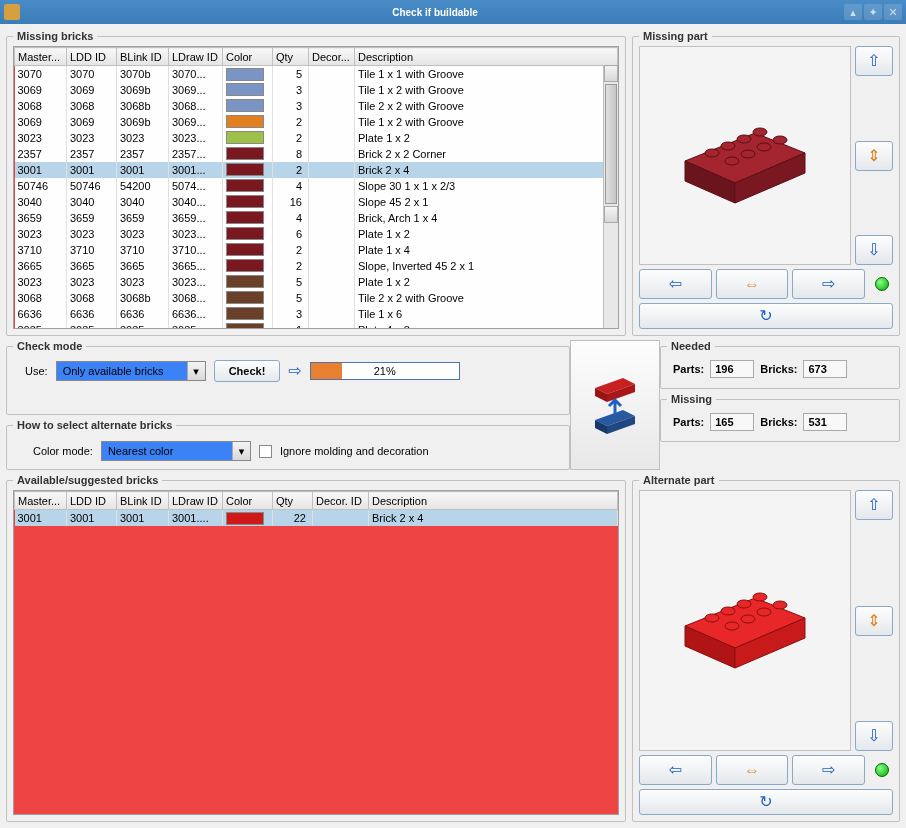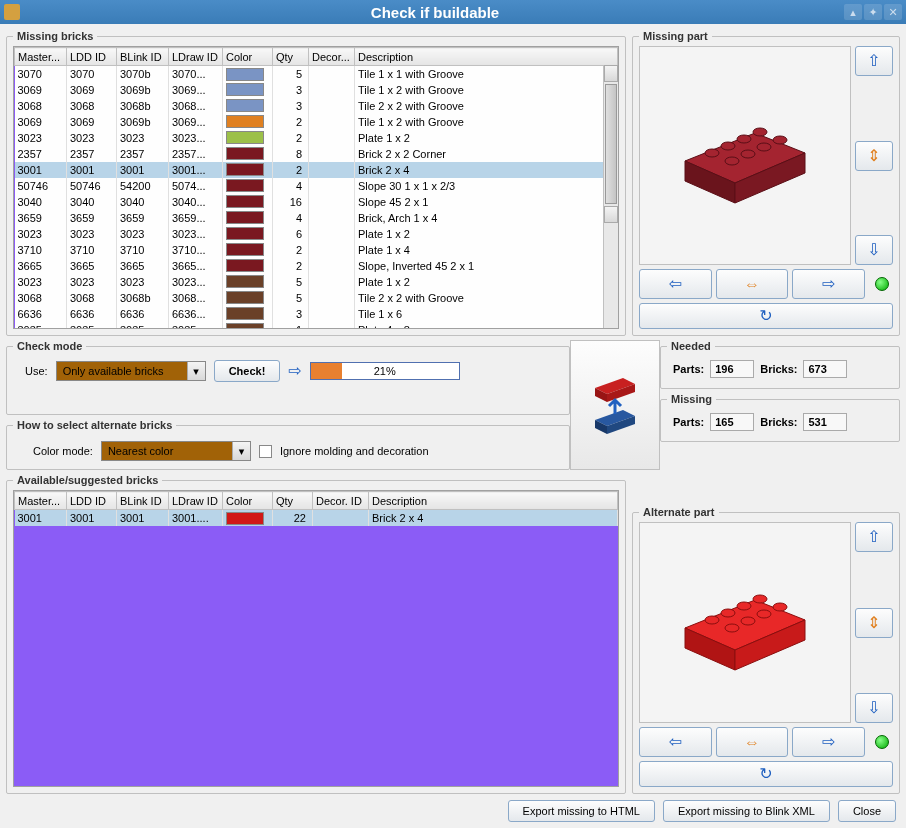--- a/index.html
+++ b/index.html
@@ -1,36 +1,36 @@
 <!DOCTYPE html>
 <html><head>
 <meta charset="utf-8">
 <style>
 * { box-sizing: border-box; margin: 0; padding: 0; font-family: Arial, sans-serif; font-size: 11px; }
 body { background: #e8e8e8; width: 906px; height: 828px; overflow: hidden; }
 
 .titlebar { background: linear-gradient(#4a8cc7, #3a7cb7); height: 24px; display: flex; align-items: center; padding: 0 4px; color: white; }
 .titlebar .app-icon { width: 16px; height: 16px; margin-right: 8px; background: #d4a040; border-radius: 2px; position: relative; }
-.titlebar .title { flex: 1; text-align: center; font-weight: bold; font-size: 15px; }
+.titlebar .title { flex: 1; text-align: center; font-weight: bold; font-size: 10px; }
 .titlebar .win-btn { width: 18px; height: 16px; margin-left: 2px; background: rgba(255,255,255,0.15); border-radius: 2px; display: flex; align-items: center; justify-content: center; cursor: pointer; color: #cde; }
 
 .content { padding: 6px; height: calc(100% - 24px); display: flex; flex-direction: column; background: #f0f0f0; }
 
 .row1 { display: flex; gap: 6px; height: 306px; }
 .row2 { display: flex; height: 130px; margin-top: 4px; }
 .row3 { display: flex; gap: 6px; flex: 1; margin-top: 4px; min-height: 0; }
 .footer { display: flex; justify-content: flex-end; gap: 8px; padding: 6px 4px 0 4px; }
 
 fieldset { border: 1px solid #c0c0c0; border-radius: 2px; padding: 4px 6px 6px 6px; background: #f0f0f0; }
 legend { padding: 0 4px; font-weight: bold; color: #333; }
 
 .missing-bricks { flex: 1; display: flex; flex-direction: column; }
 .missing-part { width: 268px; display: flex; flex-direction: column; }
 
-.table-wrap { flex: 1; border: 1px solid #a0a0a0; background: #8b5cf6; overflow: auto; position: relative; }
+.table-wrap { flex: 1; border: 1px solid #a0a0a0; background: #ef4444; overflow: auto; position: relative; }
 table { border-collapse: collapse; width: 100%; table-layout: fixed; }
 th { background: linear-gradient(#f8f8f8, #e4e4e4); border: 1px solid #c0c0c0; padding: 2px 3px; text-align: left; font-weight: normal; white-space: nowrap; overflow: hidden; height: 18px; position: sticky; top: 0; }
 td { border-right: 1px solid #e0e0e0; padding: 1px 3px; white-space: nowrap; overflow: hidden; height: 16px; }
 tr.selected td { background: #b8d4e8; }
 tr.data-row td { background: #fefefe; }
 tr.data-row.selected td { background: #b8d4e8; }
 .color-swatch { display: inline-block; width: 38px; height: 13px; border: 1px solid #888; vertical-align: middle; }
 .qty-cell { text-align: right; padding-right: 6px; }
 
 .part-preview { flex: 1; display: flex; gap: 4px; }
@@ -38,41 +38,41 @@
 .preview-side { width: 38px; display: flex; flex-direction: column; justify-content: space-between; }
 .nav-btn { height: 30px; border: 1px solid #8aa8c8; background: linear-gradient(#fdfdfd, #e4e8ec); border-radius: 3px; display: flex; align-items: center; justify-content: center; cursor: pointer; font-size: 14px; }
 .nav-row { display: flex; gap: 4px; margin-top: 4px; }
 .nav-row .nav-btn { flex: 1; }
 .led { width: 14px; height: 14px; border-radius: 50%; background: radial-gradient(circle at 35% 35%, #8f8, #0a0); border: 1px solid #060; margin: auto 4px auto 6px; }
 .led-wrap { display:flex; align-items:center; }
 .refresh-row .nav-btn { width: 100%; height: 26px; }
 
 .check-mode { flex: 1; }
 .check-mode-inner { display: flex; align-items: center; gap: 8px; padding: 4px 0 8px 12px; }
-.select-wrap { display: flex; border: 1px solid #888; background: #a16207; }
+.select-wrap { display: flex; border: 1px solid #888; background: #3b82f6; }
 .select-wrap .sel-text { padding: 3px 6px; min-width: 130px; }
 .select-wrap .sel-arrow { width: 18px; background: linear-gradient(#f4f4f4,#d8d8d8); border-left: 1px solid #aaa; display:flex; align-items:center; justify-content:center; }
 .btn { padding: 4px 14px; border: 1px solid #8aa8c8; background: linear-gradient(#fdfdfd,#e4e8ec); border-radius: 3px; cursor: pointer; font-weight: bold; }
 .progress { width: 150px; height: 18px; border: 1px solid #5070b0; background: white; position: relative; }
 .progress .bar { height: 100%; background: #e88030; }
 .progress .pct { position:absolute; inset:0; display:flex; align-items:center; justify-content:center; color:#000; }
 
 .how-select legend { font-weight: bold; }
 .how-inner { display:flex; align-items:center; gap:8px; padding: 6px 0 2px 20px; }
 .cbx { width:13px; height:13px; border:1px solid #888; background:white; display:inline-block; }
 
 .swap-panel { width: 90px; border:1px solid #c0c0c0; display:flex; align-items:center; justify-content:center; background: linear-gradient(#fdfdfd,#e8e8e8); }
 
 .stats-col { width: 240px; display:flex; flex-direction:column; gap:4px; }
 .stats-row { display:flex; align-items:center; gap:6px; padding:4px 6px; }
 .stats-row label { font-weight:bold; }
 .stats-row .val { border:1px solid #aaa; background:#f8f8f8; padding:2px 4px; min-width:44px; text-align:left;font-weight:bold; }
 
 .available-bricks { flex: 1; display:flex; flex-direction:row; }
-.alternate-part { width: 268px; display:flex; flex-direction:column;margin-top:32px; }
+.alternate-part { width: 268px; display:flex; flex-direction:column; }
 
 .arrow-icon { font-size:16px; line-height:1; }
 .blue { color:#2060c0; }
 .orange { color:#e08020; }
 
 .brick-svg { width: 170px; height: 130px; }
 
 .scrollbar-v { width:15px; background:#e8e8e8; border-left:1px solid #c0c0c0; position:absolute; right:0; top:18px; bottom:0; }
 .scrollbar-v::before, .scrollbar-v::after { content:''; display:block; height:15px; background:linear-gradient(#f4f4f4,#d8d8d8); border:1px solid #aaa; }
 .scroll-thumb { background:linear-gradient(90deg,#e0e0e0,#c4c4c4); border:1px solid #999; margin:2px 1px; }
@@ -508,19 +508,14 @@
           </div>
       </div>
       <div class="nav-row refresh-row">
         <div class="nav-btn">
             <span class="arrow-icon blue">↻</span>
           </div>
       </div>
     </fieldset>
   </div>
 
-  <div class="footer">
-    <button class="btn" style="font-weight:normal">Export missing to HTML</button>
-    <button class="btn" style="font-weight:normal">Export missing to Blink XML</button>
-    <button class="btn" style="font-weight:normal">Close</button>
-  </div>
 
 </div>
 
 </body></html>

